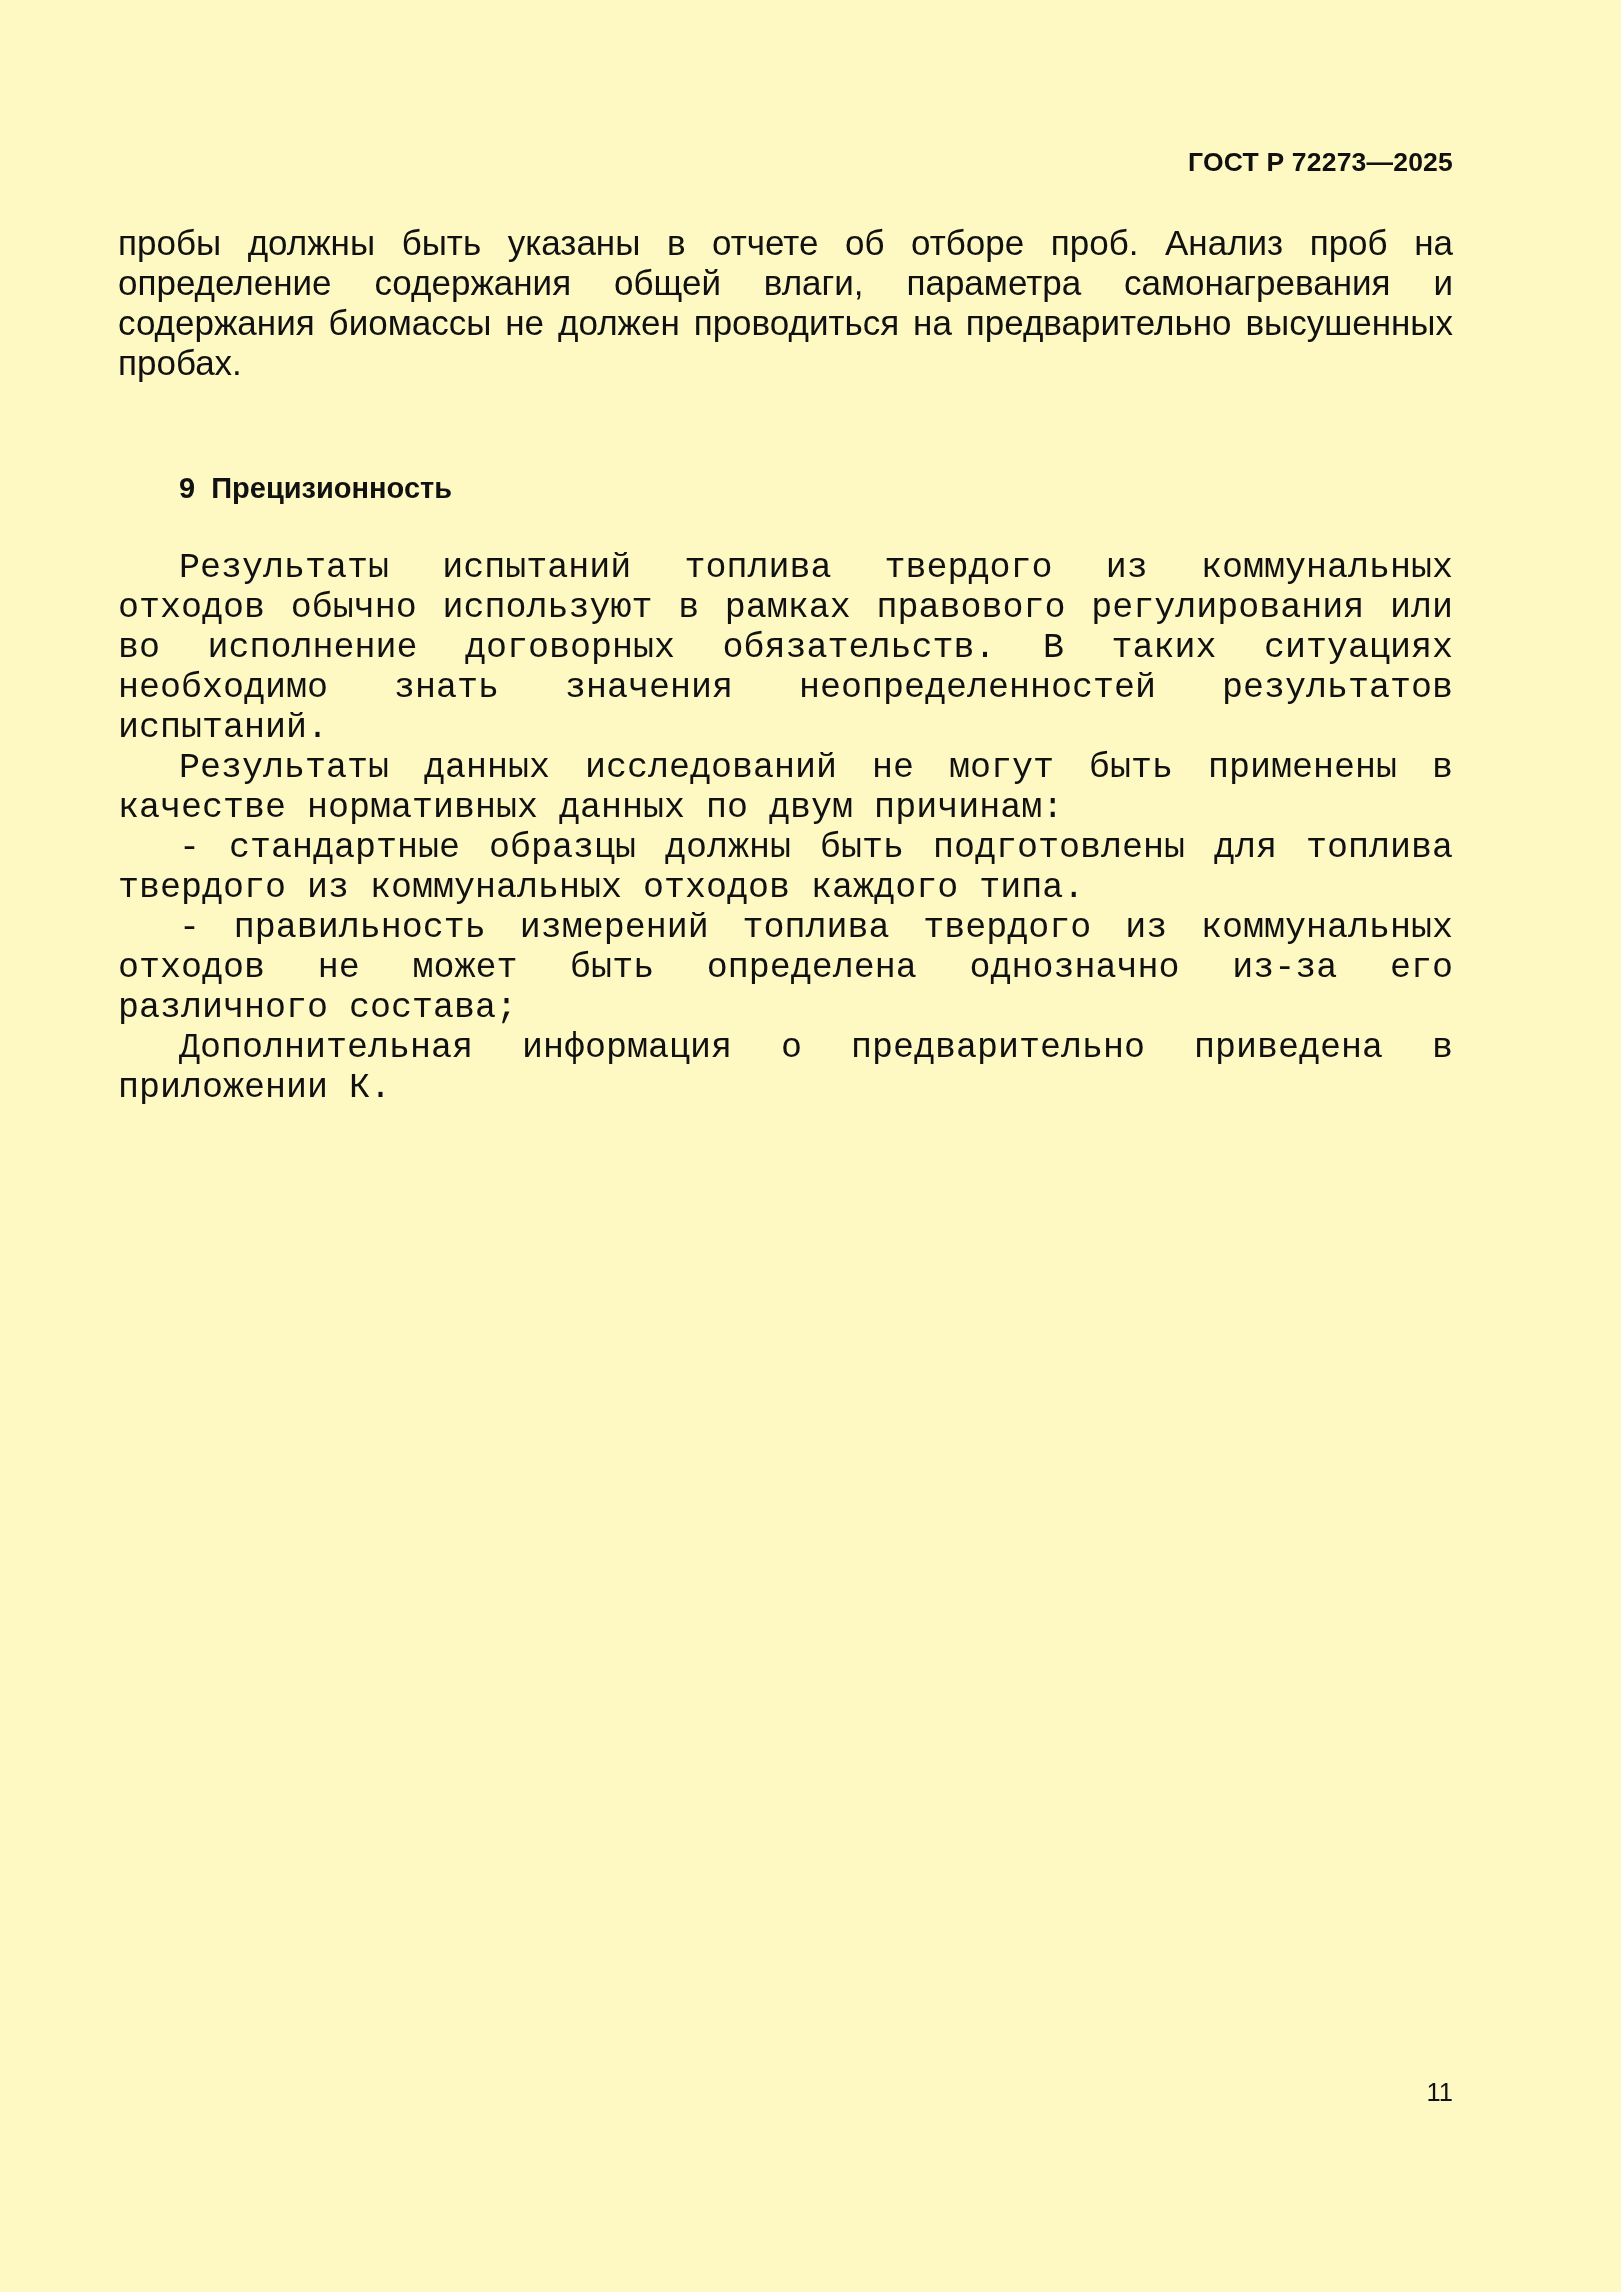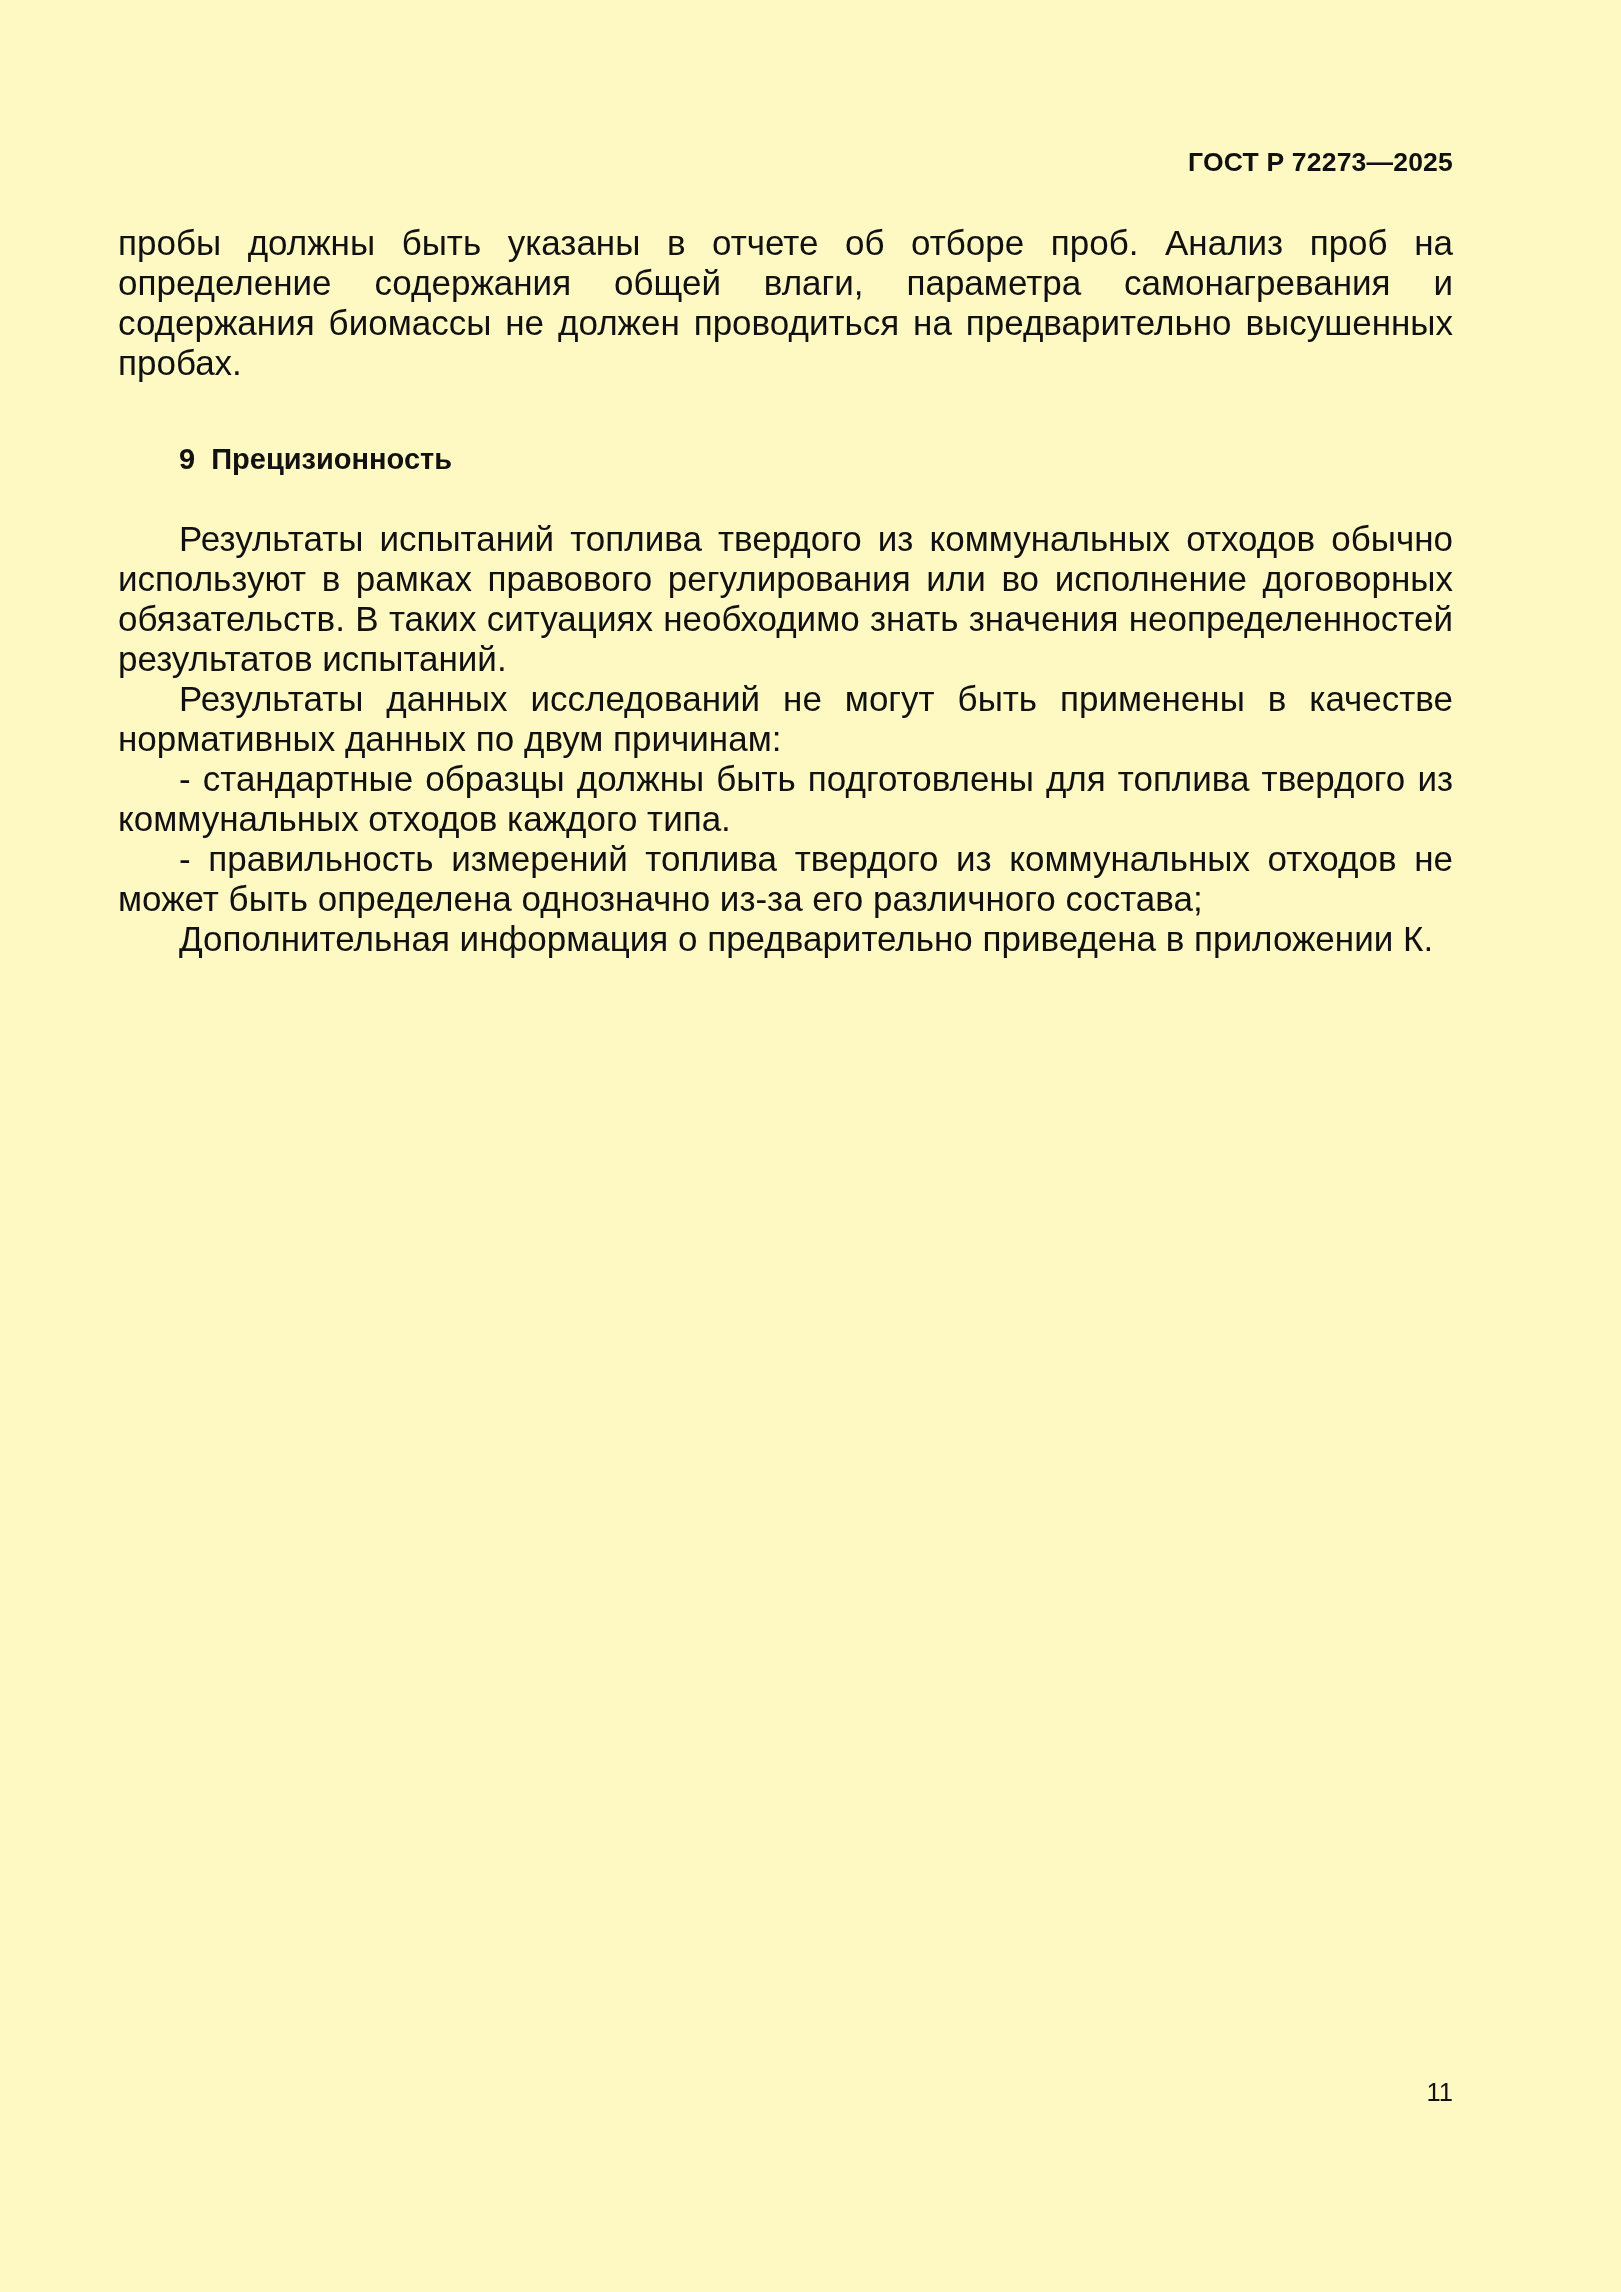--- a/index.html
+++ b/index.html
@@ -31,25 +31,26 @@
     margin-bottom: 45px;
   }
   .para {
     font-size: 35px;
     line-height: 40px;
     text-align: justify;
     margin: 0;
   }
   .para.indent {
     text-indent: 61px;
+    font-family: Liberation Mono, monospace;
   }
   .section-heading {
     font-size: 29px;
     font-weight: bold;
-    margin: 60px 0 43px 0;
+    margin: 89px 0 43px 0;
     padding-left: 61px;
   }
   .page-number {
     position: absolute;
     top: 2078px;
     left: 118px;
     width: 1335px;
     text-align: right;
     font-size: 25.5px;
     color: #111111;

